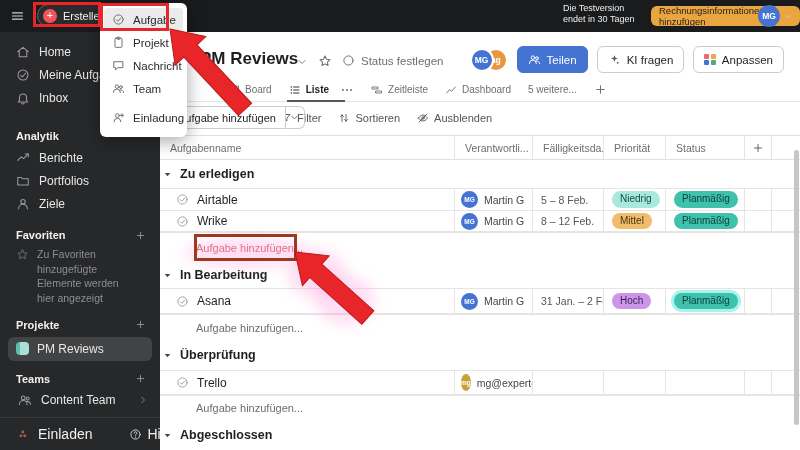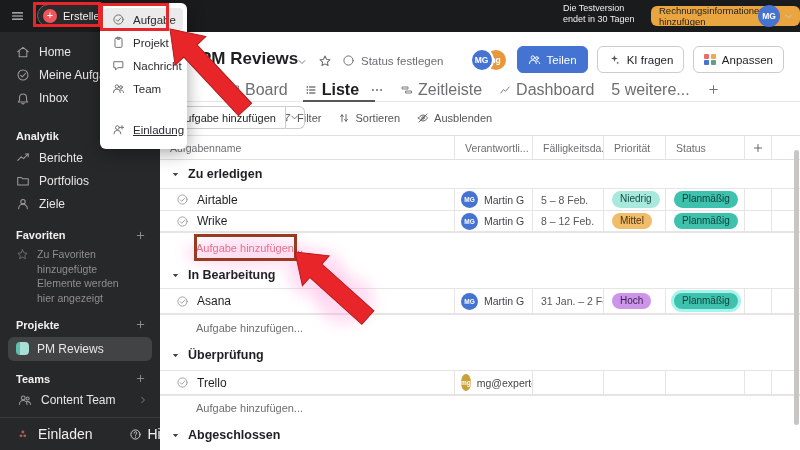--- a/index.html
+++ b/index.html
@@ -70,21 +70,21 @@
     font-size:11.5px; border:1px solid #cfcbcb; background:#fff; color:#1e1f21; }
   .btn .ic { width:13px; height:13px; color:#565557; }
   #share-btn { background:#4573D2; border-color:#4573D2; color:#fff; }
   #share-btn .ic { color:#fff; }
   #grid-ic { display:grid; grid-template-columns:5px 5px; grid-template-rows:5px 5px; gap:1.5px; }
   #grid-ic i { border-radius:1px; }
   #grid-ic i:nth-child(1){background:#F06A6A} #grid-ic i:nth-child(2){background:#ECA84F}
   #grid-ic i:nth-child(3){background:#4573D2} #grid-ic i:nth-child(4){background:#5DA283}
 
   #tabs-row { position:absolute; left:0; top:46px; width:640px; height:24px; border-bottom:1px solid #e8e6e4;
-    display:flex; align-items:center; gap:17px; padding-left:68px; font-size:16px; color:#6d6e6f; }
+    display:flex; align-items:center; gap:17px; padding-left:68px; font-size:10px; color:#6d6e6f; }
   .tab { display:flex; align-items:center; gap:5px; position:relative; height:24px; }
   .tab .ic { width:12px; height:12px; }
   .tab.active { color:#1e1f21; font-weight:bold; }
   .tab.active::after { content:""; position:absolute; left:-2px; right:-16px; bottom:0; height:2px; background:#565557; }
   #tab-dots { width:14px; height:14px; color:#6d6e6f; margin-left:-6px; }
   #tab-plus { width:13px; height:13px; color:#6d6e6f; }
 
   #toolbar-row { position:absolute; left:0; top:70px; width:640px; height:32px; display:flex; align-items:center; }
   #add-task-btn { position:absolute; left:8px; top:4px; height:23px; display:flex; }
   #add-task-main { display:flex; align-items:center; padding:0 9px; border:1px solid #cfcbcb;
@@ -99,21 +99,21 @@
   
   #table { position:absolute; left:0; top:103px; width:640px; }
   .grid-row { display:grid; grid-template-columns:295px 78px 71px 62px 79px 27px; width:692px; }
   .cell { display:flex; align-items:center; overflow:hidden; white-space:nowrap; }
   #thead { height:25px; border-top:1px solid #e3e0dd; border-bottom:1px solid #e3e0dd;
     color:#6d6e6f; font-size:10.5px; }
   #thead .cell { border-right:1px solid #e7e5e3; padding-left:10px; }
   #thead .cell:first-child { padding-left:10px; }
   #thead .plus-cell { justify-content:center; padding-left:0; color:#565557; }
   #thead .plus-cell .ic { width:12px; height:12px; }
-  .sect-row { display:flex; align-items:center; gap:7px; padding-left:10px; }
+  .sect-row { display:flex; align-items:center; gap:7px; padding-left:2px; }
   .sect-row .ic { width:11px; height:11px; color:#44454a; }
   .sect-title { font-size:12.5px; font-weight:bold; color:#1e1f21; }
   .trow { border-top:1px solid #e7e5e3; }
   .trow .cell { border-right:1px solid #e7e5e3; }
   .trow.last { border-bottom:1px solid #e7e5e3; }
   .name-cell { gap:8px; padding-left:16px; font-size:12px; color:#1e1f21; }
   .name-cell .ic { width:13px; height:13px; color:#a2a0a2; }
   .assignee-cell { gap:6px; padding-left:6px; font-size:10.5px; color:#44454a; }
   .row-av { width:17px; height:17px; border-radius:50%; color:#fff; font-size:6.5px; font-weight:bold;
     display:flex; align-items:center; justify-content:center; }
@@ -130,21 +130,21 @@
     font-size:11px; color:#6d6e6f; }
   .addrow.annotated { color:#d66a6a; }
 
   
   #dropdown { position:absolute; left:100px; top:3px; width:87px; background:#fff; border-radius:6px;
     box-shadow:0 4px 18px rgba(0,0,0,.35); z-index:50; padding:5px 4px 8px 4px; }
   .menu-item { display:flex; align-items:center; gap:8px; height:23px; padding-left:8px; border-radius:4px;
     font-size:11.5px; color:#2a2b2d; }
   .menu-item .ic { width:13px; height:13px; color:#6d6e6f; }
   .menu-item.hover { background:#ebebeb; }
-  .menu-item.gap { margin-top:18px;text-decoration:underline; }
+  .menu-item.gap { margin-top:6px; }
 
   
   .anno-rect { position:absolute; border:3px solid #E8262A; z-index:58; pointer-events:none; }
   #anno-box-addtask { border:3px solid #9A3B20; z-index:58; position:absolute; pointer-events:none; }
   .glow-pink { position:absolute; background:#ff8fd8; opacity:.3; filter:blur(7px); border-radius:50%;
     z-index:54; pointer-events:none; }
   #arrows { position:absolute; left:0; top:0; width:800px; height:450px; z-index:60; pointer-events:none; }
   #scroll-thumb { position:absolute; right:1px; top:150px; width:5px; height:275px; background:#c8c6c4;
     border-radius:3px; z-index:20; }
 </style>

